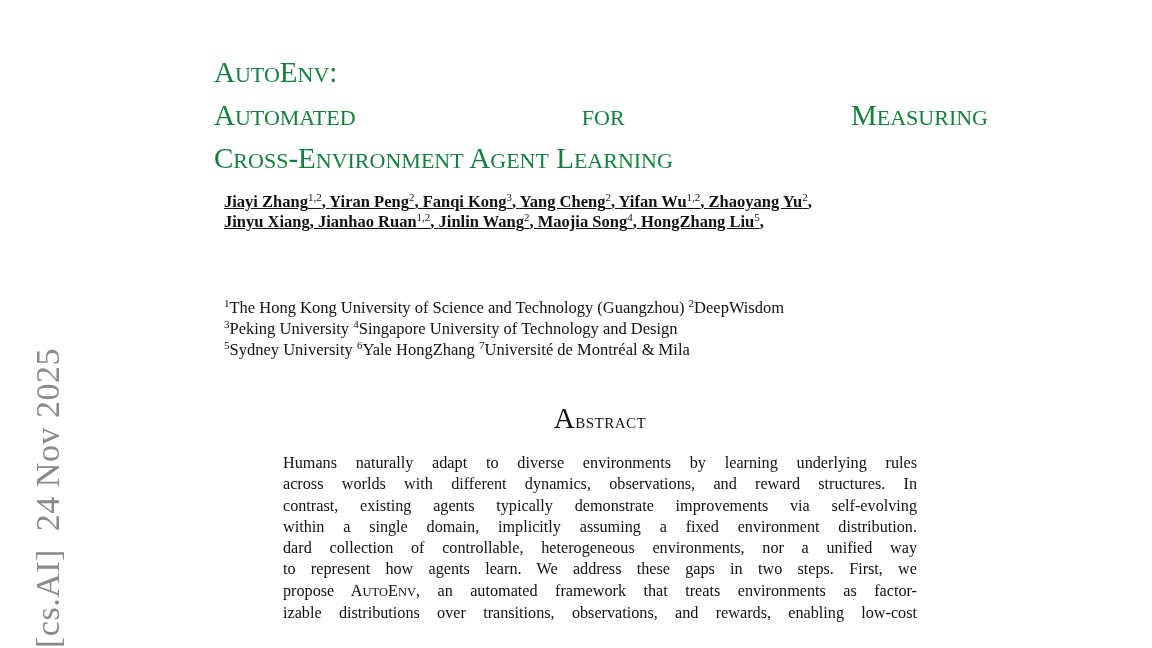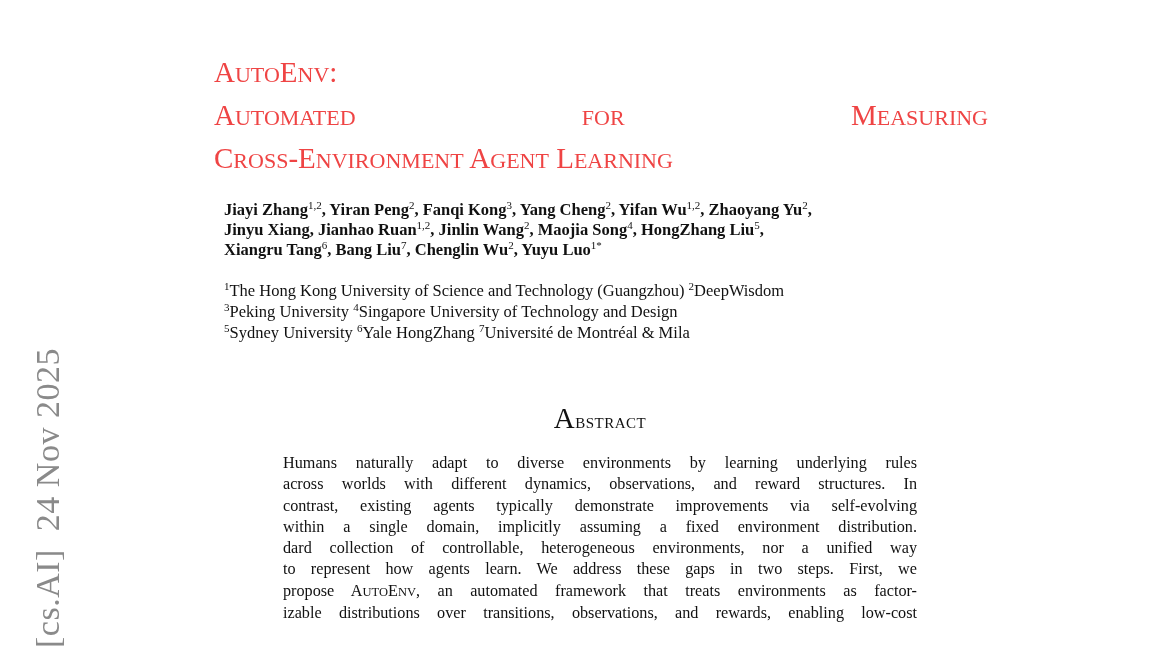--- a/index.html
+++ b/index.html
@@ -17,33 +17,33 @@
     white-space: nowrap;
     font-family: "Liberation Serif", serif;
     font-size: 34px;
     color: #8a8a8a;
     letter-spacing: 0.5px;
     line-height: 40px;
   }
   .arxiv-stamp .sep { display: inline-block; width: 18px; }
   .title {
     position: absolute; left: 214px; top: 52px; width: 774px;
-    font-size: 29px; line-height: 40px; color: #ef4444;
+    font-size: 29px; line-height: 40px; color: #15803d;
   }
   .title .line { display: block; white-space: nowrap; }
   .title .justify { display: flex; justify-content: space-between; font-family: Liberation Serif, serif; }
   .sc-big { font-size: 29px; }
   .sc-small { font-size: 22px; }
   .authors {
-    position: absolute; left: 224px; top: 200px; width: 740px;
-    font-size: 16.5px; line-height: 20px; font-weight: bold;
+    position: absolute; left: 224px; top: 192px; width: 740px;
+    font-size: 16.5px; line-height: 20px; font-weight: bold; text-decoration: underline;
   }
   .authors sup, .affils sup { font-weight: normal; font-size: 11px; line-height: 0; }
   .affils {
-    position: absolute; left: 224px; top: 280px; width: 700px;
+    position: absolute; left: 224px; top: 297px; width: 700px;
     font-size: 16.5px; line-height: 21px;
   }
   .abstract-heading {
     position: absolute; left: 0; width: 1200px; top: 402px;
     text-align: center; font-size: 19px; letter-spacing: 0.5px;
   }
   .abstract-heading .sc-small { font-size: 15px; }
   .abstract-body {
     position: absolute; left: 283px; top: 453px; width: 634px;
     font-size: 16.2px; line-height: 21.3px;
@@ -70,21 +70,20 @@
     <span class="smallcaps"><span class="sc-big">M</span><span class="sc-small">EASURING</span></span>
   </span>
   <span class="line">
     <span class="smallcaps"><span class="sc-big">C</span><span class="sc-small">ROSS</span><span class="sc-big">-E</span><span class="sc-small">NVIRONMENT</span><span class="sc-big"> A</span><span class="sc-small">GENT</span><span class="sc-big"> L</span><span class="sc-small">EARNING</span></span>
   </span>
 </div>
 
 <div class="authors" id="authors">
     <div><span>Jiayi Zhang</span><sup>1,2</sup>, <span>Yiran Peng</span><sup>2</sup>, <span>Fanqi Kong</span><sup>3</sup>, <span>Yang Cheng</span><sup>2</sup>, <span>Yifan Wu</span><sup>1,2</sup>, <span>Zhaoyang Yu</span><sup>2</sup>, </div>
     <div><span>Jinyu Xiang</span>, <span>Jianhao Ruan</span><sup>1,2</sup>, <span>Jinlin Wang</span><sup>2</sup>, <span>Maojia Song</span><sup>4</sup>, <span>HongZhang Liu</span><sup>5</sup>, </div>
-    <div><span>Xiangru Tang</span><sup>6</sup>, <span>Bang Liu</span><sup>7</sup>, <span>Chenglin Wu</span><sup>2</sup>, <span>Yuyu Luo</span><sup>1*</sup></div>
   </div>
 
 <div class="affils">
   <div>
     <sup>1</sup><span>The Hong Kong University of Science and Technology (Guangzhou)</span>
     <sup>2</sup><span>DeepWisdom</span>
   </div>
   <div>
     <sup>3</sup><span>Peking University</span>
     <sup>4</sup><span>Singapore University of Technology and Design</span>

